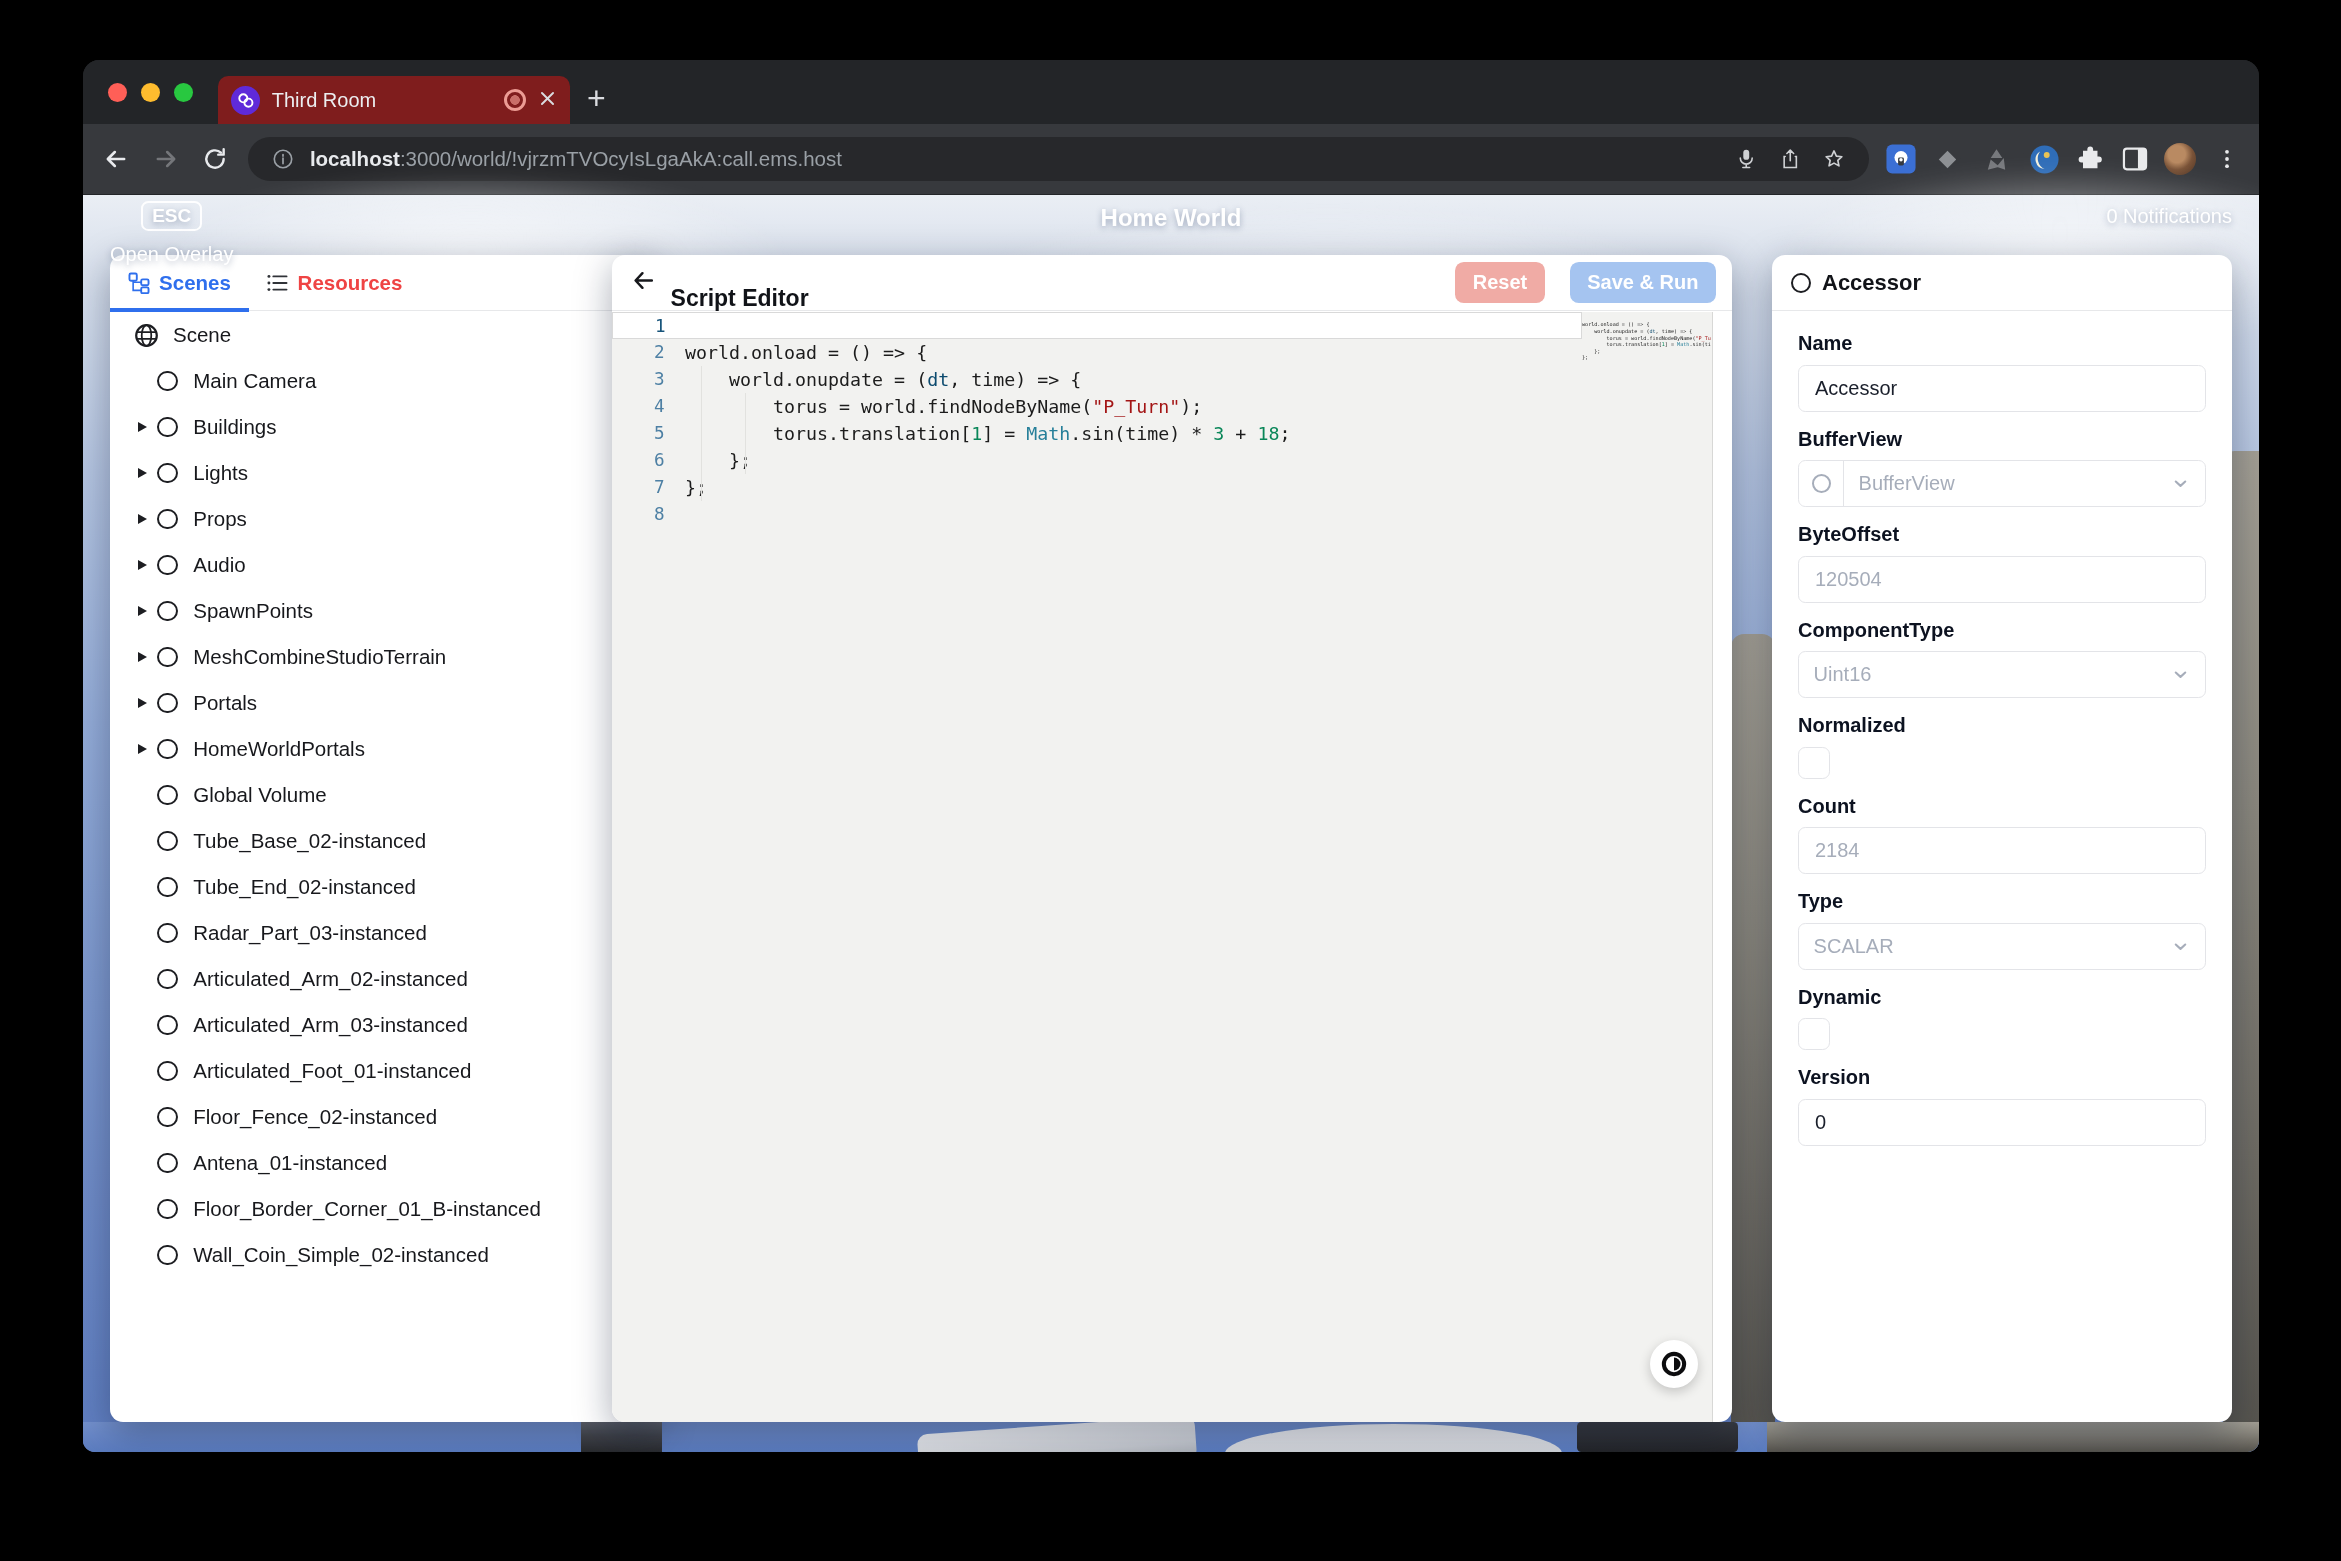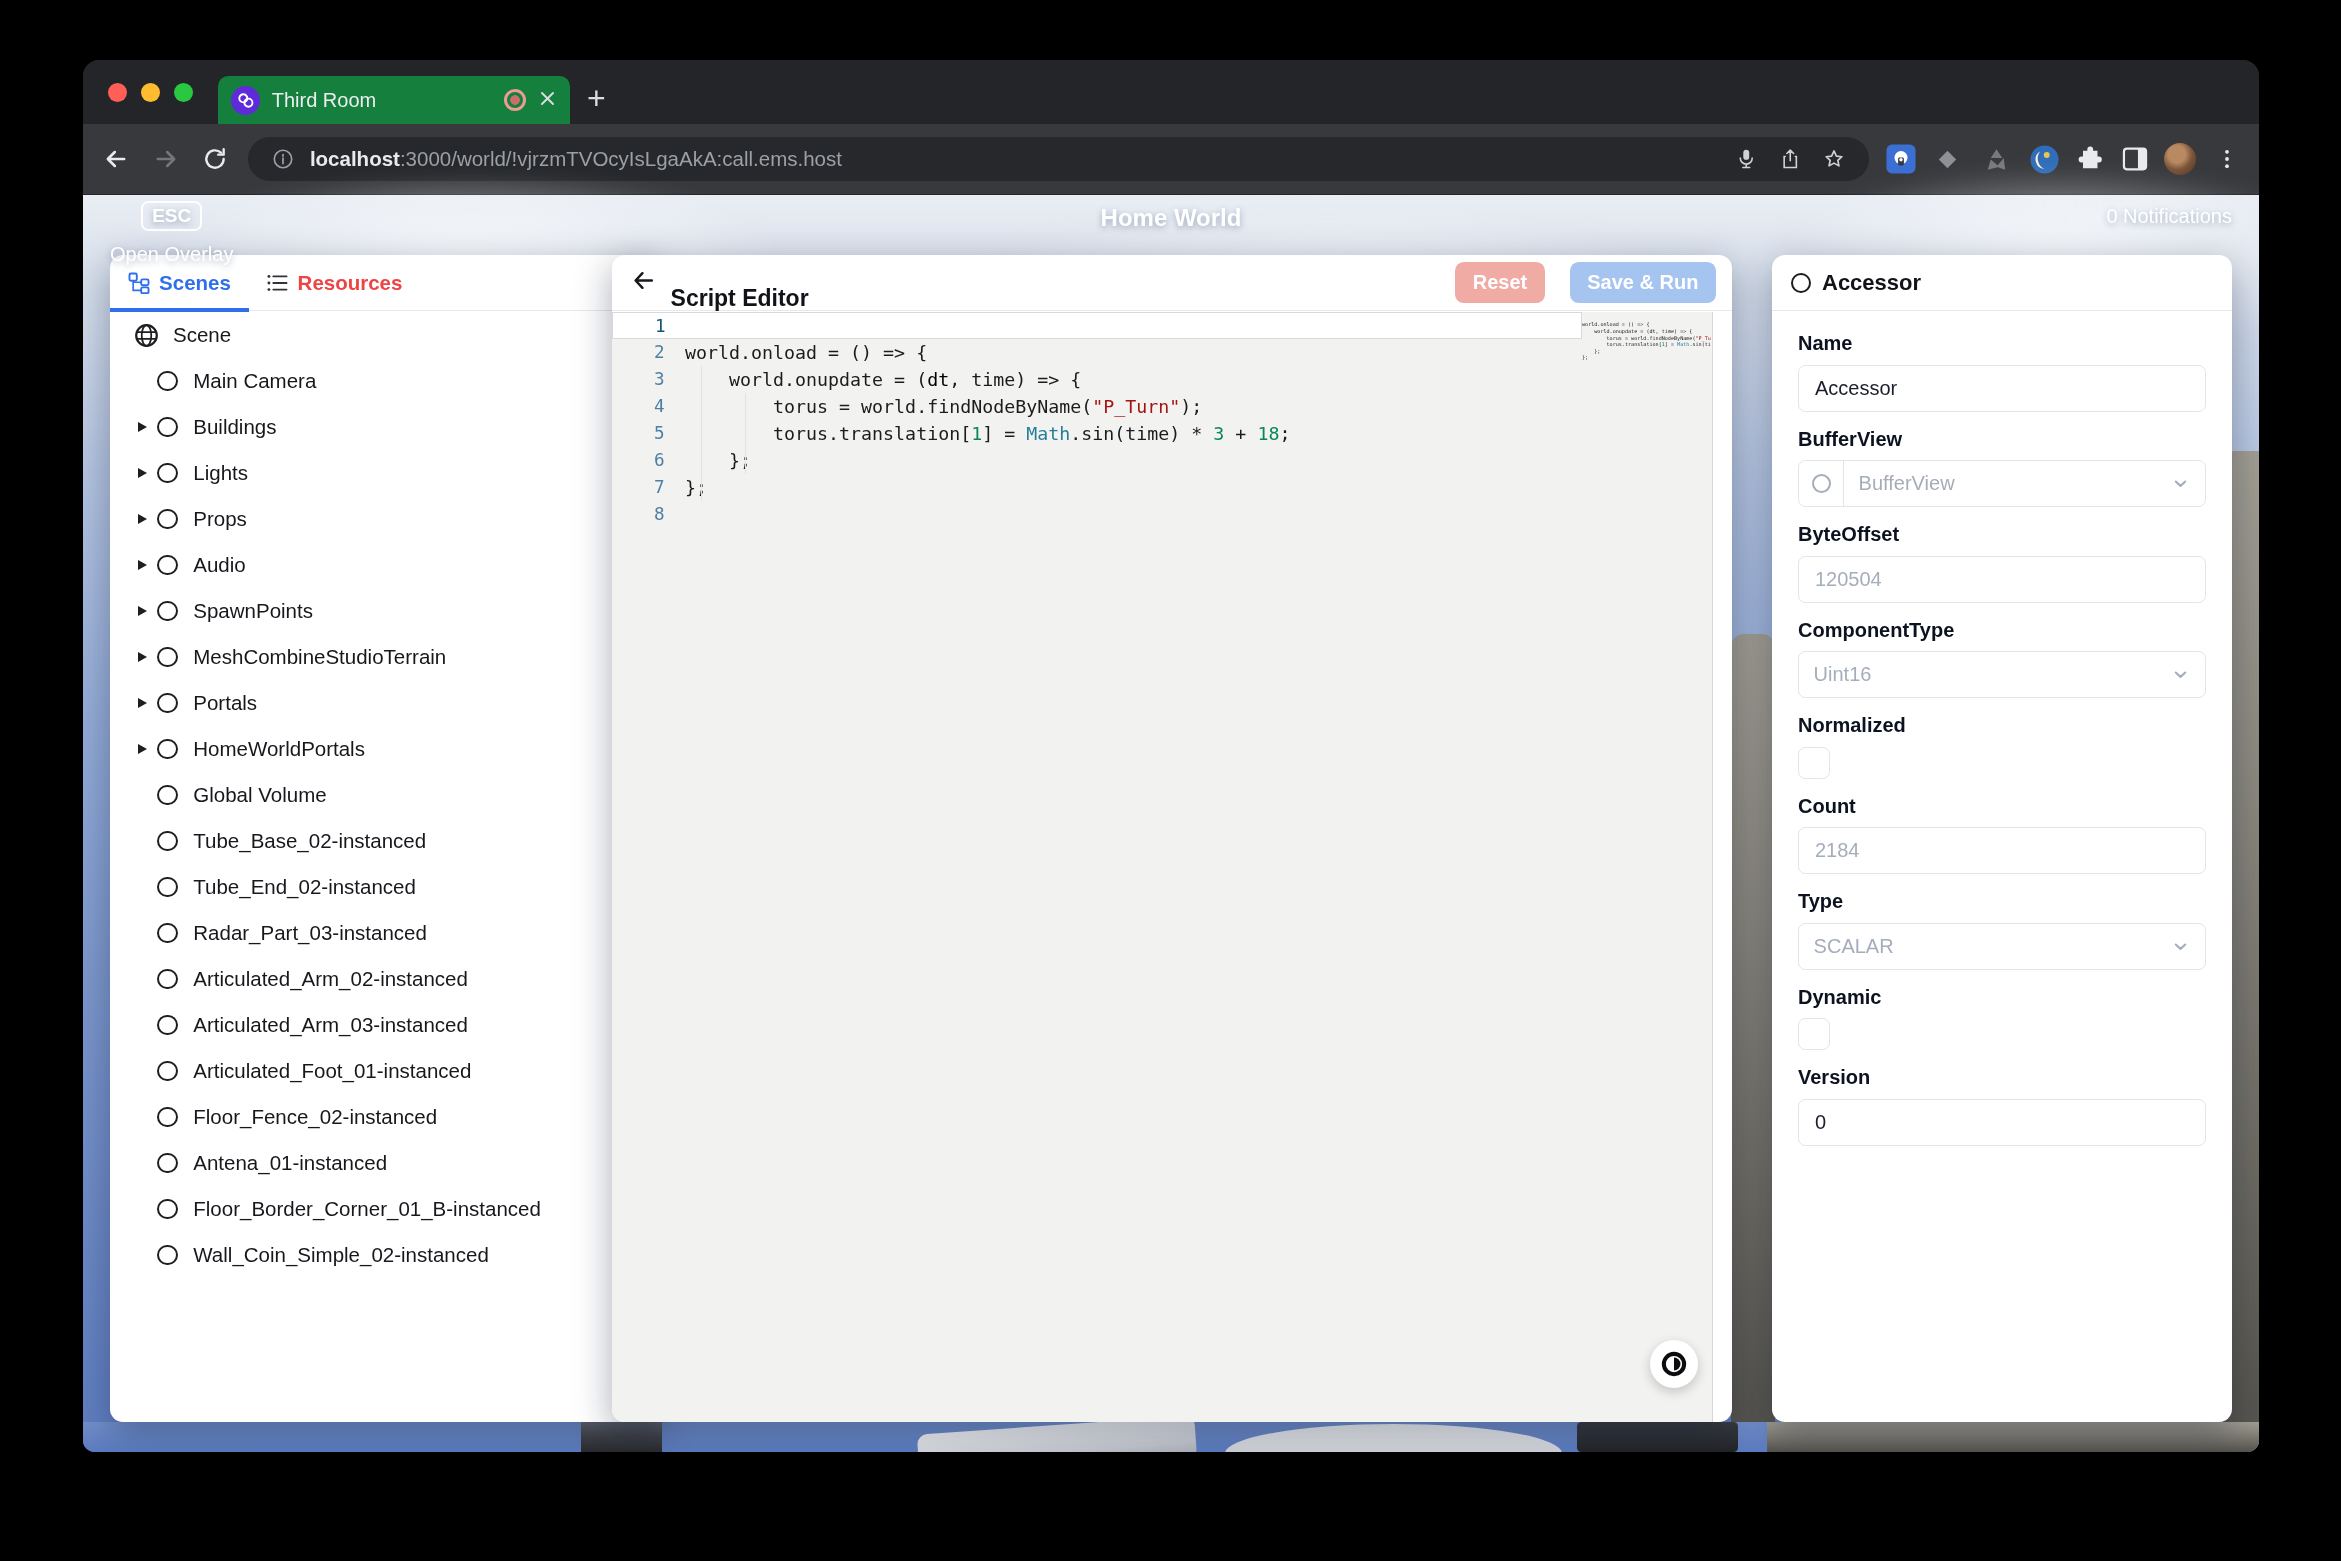--- a/index.html
+++ b/index.html
@@ -8,21 +8,21 @@
 
   .window { position:absolute; left:83px; top:60px; width:2176px; height:1392px;
     border-radius:16px 16px 11.7px 11.7px; overflow:hidden; background:#232528; }
 
   
   .tabstrip { position:absolute; left:0; top:0; width:100%; height:64px; background:#232528; }
   .tl { position:absolute; top:23px; width:19px; height:19px; border-radius:50%; }
   .tl.r { left:25px;  background:#ff5f57; }
   .tl.y { left:58px;  background:#febc2e; }
   .tl.g { left:91px; background:#28c840; }
-  .tab { position:absolute; left:135px; top:16px; width:352px; height:48px; background:#15803d;
+  .tab { position:absolute; left:135px; top:16px; width:352px; height:48px; background:#7f1d1d;
     border-radius:10.3px 10.3px 0 0; display:flex; align-items:center; padding:0 13px; gap:11.7px; }
   .favicon { width:29px; height:29px; border-radius:50%; background:#5f2ad9; display:flex;
     align-items:center; justify-content:center; flex:none; }
   .tab-title { color:#eceef0; font-size:20px; flex:1; white-space:nowrap; overflow:hidden; }
   .rec-dot { width:22px; height:22px; border-radius:50%; border:3.7px solid #ec9c94;
     background:radial-gradient(circle,#c96f69 0 40%, transparent 45%); flex:none; }
   .tab-close { color:#dadce0; font-size:20.5px; line-height:20.5px; flex:none; }
   .newtab { position:absolute; left:504px; top:22px; color:#dadce0; font-size:32px; line-height:32px; font-weight:300; }
   .toolbar { position:absolute; left:0; top:64px; width:100%; height:70px; background:#37393d; }
   .tb-ic { position:absolute; top:14.6px; width:41px; height:41px; display:flex; align-items:center;
@@ -84,21 +84,21 @@
   .btn.reset { background:#f0aba5; margin-right:10.3px; }
   .btn.save  { background:#a5c4f0; }
   .editor { position:absolute; left:0; top:57px; width:1101px; bottom:0; background:#f2f2f0;
     border-right:1.5px solid #d8d8d6; }
   .code-row { display:flex; height:27px; line-height:27px; font-family:"DejaVu Sans Mono",monospace; }
   .code-row .ln { width:73px; flex:none; text-align:right; padding-right:20.5px; font-size:17.6px; color:#4e80a4; }
   .code-row .ct { flex:1; font-size:18.3px; white-space:pre; }
   .code-row.active { background:#fff; border:0.7px solid #d9d9d9; }
   .code-row.active .ln { color:#16537a; }
   .c-plain{color:#1c1c1c} .c-string{color:#a31515} .c-number{color:#098658}
-  .c-type{color:#267f99} .c-param{color:#000000}
+  .c-type{color:#267f99} .c-param{color:#0c4a6e}
   .guide { position:absolute; width:1.1px; background:#e2e2df; }
   .minimap { position:absolute; left:970px; top:2.9px; width:129px; font-family:"DejaVu Sans Mono",monospace;
     font-size:5.1px; line-height:6.6px; white-space:pre; overflow:hidden; }
   .contrast-btn { position:absolute; left:1038px; top:1085px; width:48px; height:48px; border-radius:50%;
     background:#fff; box-shadow:0 3.7px 11.7px rgba(0,0,0,.2); display:flex; align-items:center; justify-content:center; }
 
   
   #props-panel { left:1689px; width:460px; }
   .pp-head { padding:0 19px; gap:11px; }
   .pp-title { font-size:22px; font-weight:700; color:#111318; }

